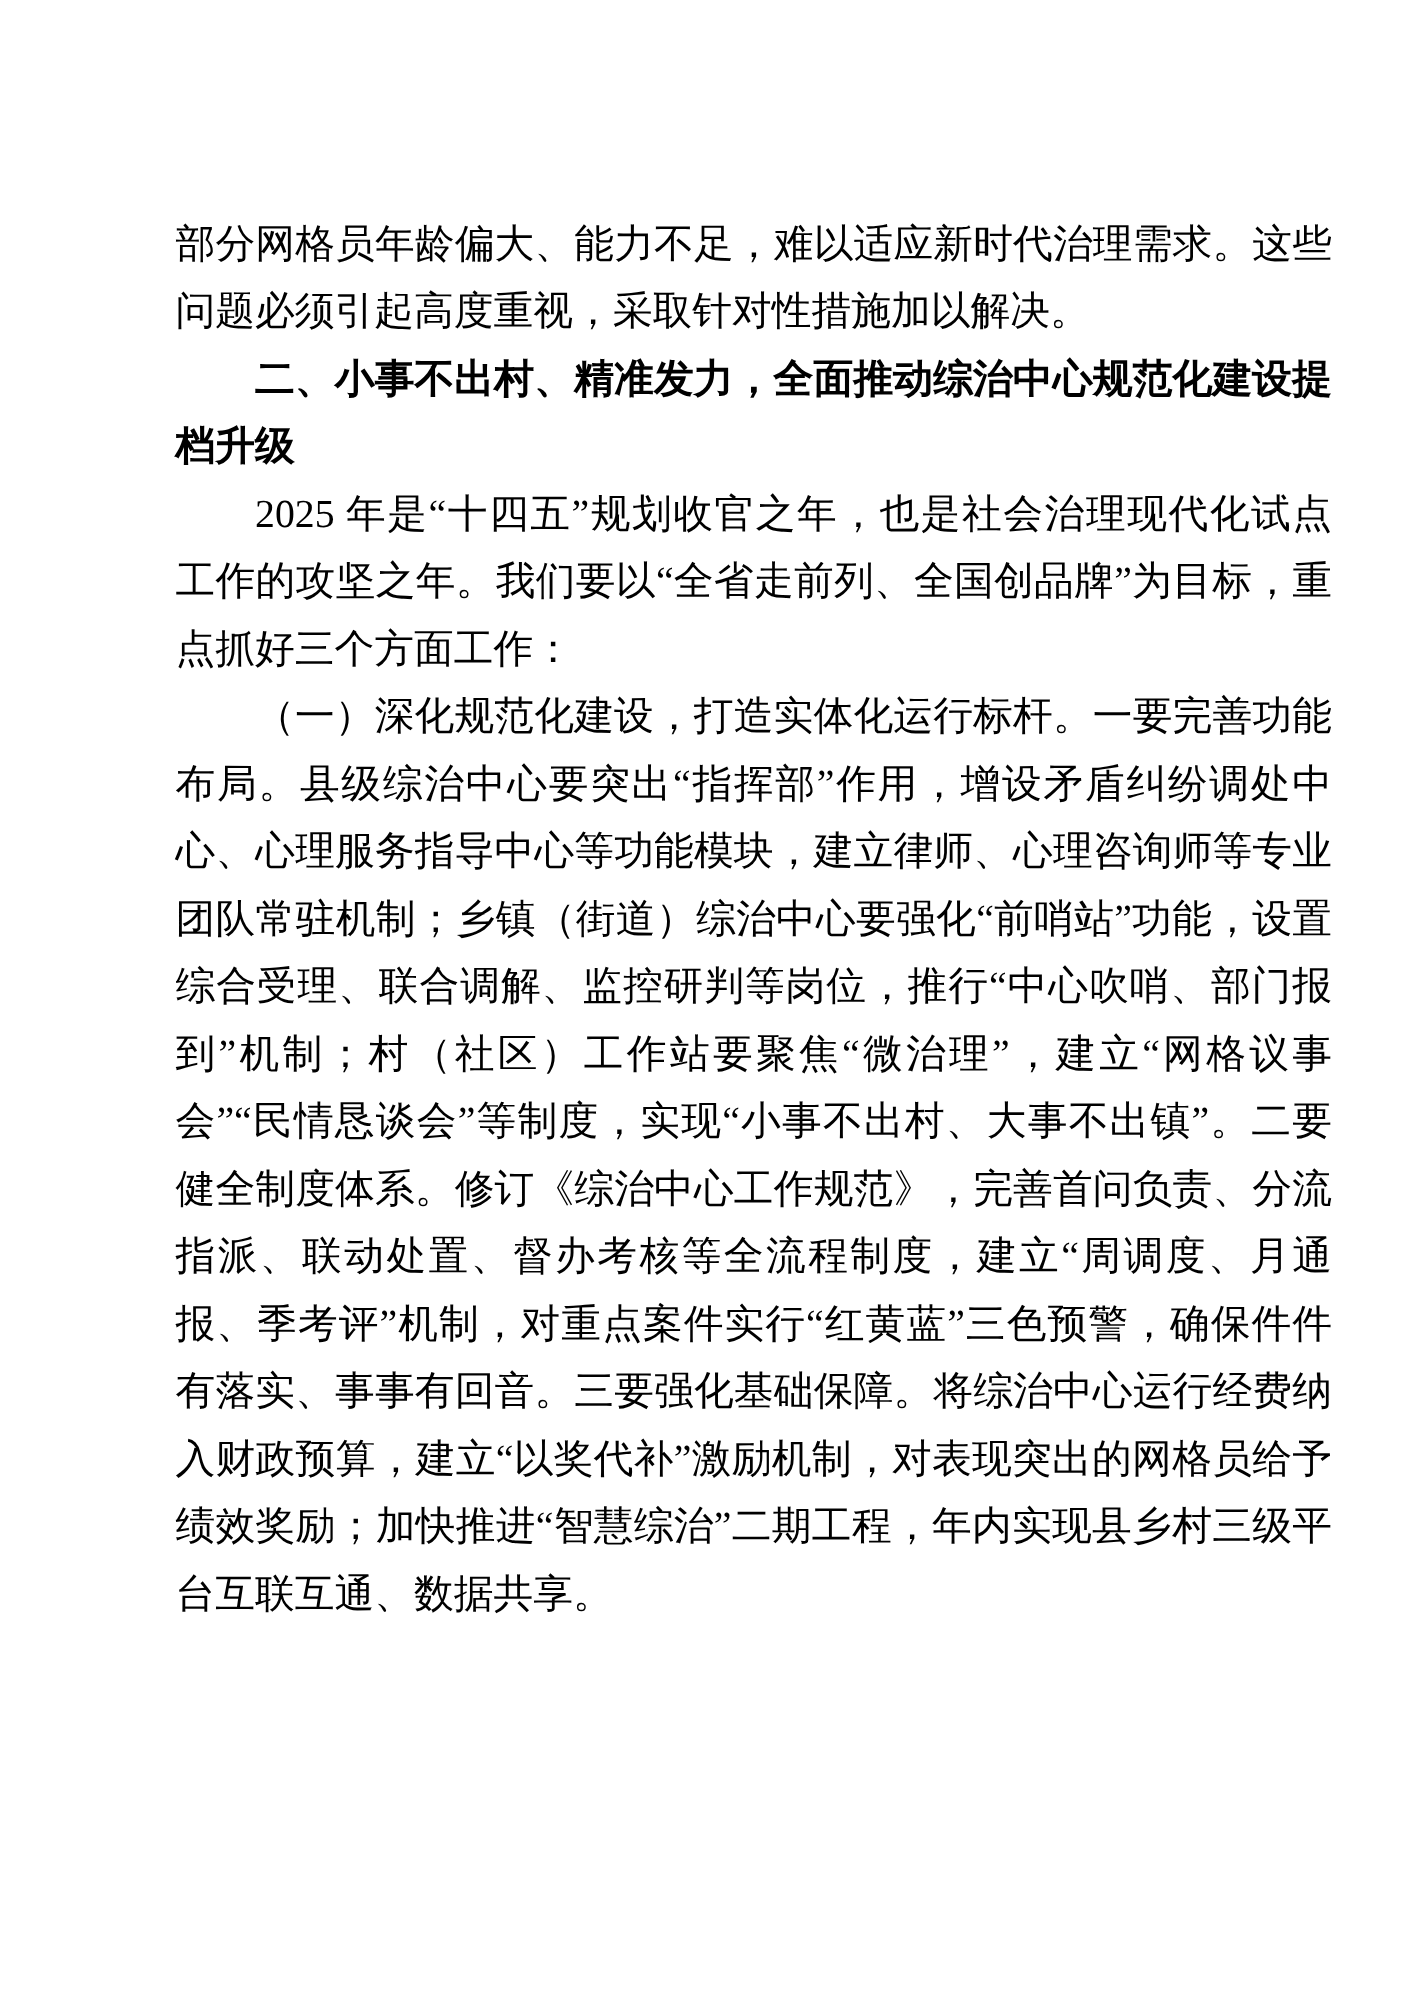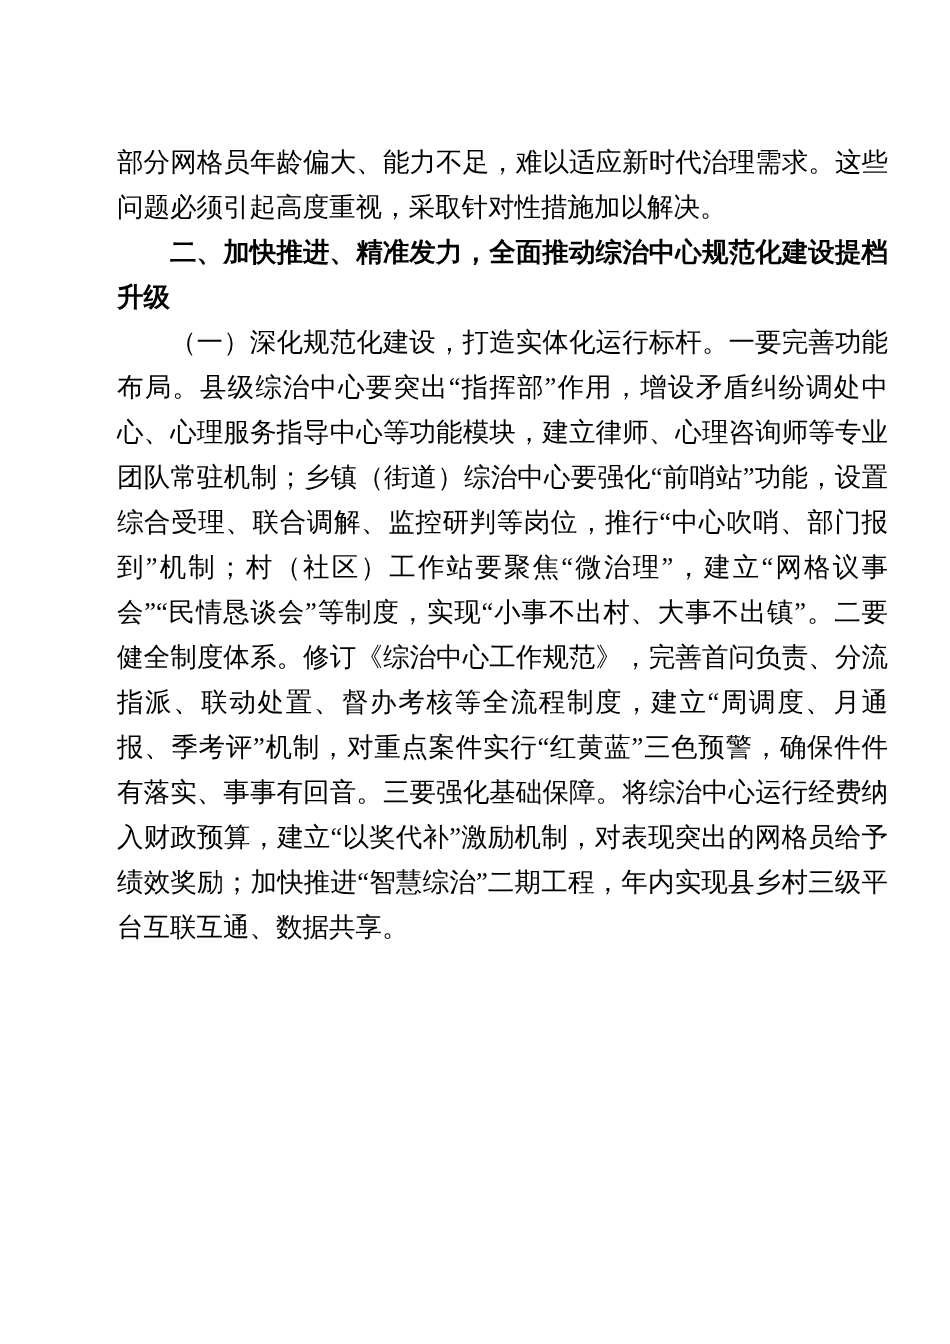--- a/index.html
+++ b/index.html
@@ -37,15 +37,16 @@
   }
   .para-body {
     font-weight: 400;
   }
 </style>
 </head>
 <body>
 
 <div class="doc-page" id="document-page">
     <p class="para-body">部分网格员年龄偏大、能力不足，难以适应新时代治理需求。这些问题必须引起高度重视，采取针对性措施加以解决。</p>
-    <p class="para-heading para-indent">二、加快推进、精准发力，全面推动综治中心规范化建设提档升级</p>
+    <p class="para-heading para-indent">二、小事不出村、精准发力，全面推动综治中心规范化建设提档升级</p>
+    <p class="para-body para-indent">2025 年是“十四五”规划收官之年，也是社会治理现代化试点工作的攻坚之年。我们要以“全省走前列、全国创品牌”为目标，重点抓好三个方面工作：</p>
     <p class="para-body para-indent">（一）深化规范化建设，打造实体化运行标杆。一要完善功能布局。县级综治中心要突出“指挥部”作用，增设矛盾纠纷调处中心、心理服务指导中心等功能模块，建立律师、心理咨询师等专业团队常驻机制；乡镇（街道）综治中心要强化“前哨站”功能，设置综合受理、联合调解、监控研判等岗位，推行“中心吹哨、部门报到”机制；村（社区）工作站要聚焦“微治理”，建立“网格议事会”“民情恳谈会”等制度，实现“小事不出村、大事不出镇”。二要健全制度体系。修订《综治中心工作规范》，完善首问负责、分流指派、联动处置、督办考核等全流程制度，建立“周调度、月通报、季考评”机制，对重点案件实行“红黄蓝”三色预警，确保件件有落实、事事有回音。三要强化基础保障。将综治中心运行经费纳入财政预算，建立“以奖代补”激励机制，对表现突出的网格员给予绩效奖励；加快推进“智慧综治”二期工程，年内实现县乡村三级平台互联互通、数据共享。</p>
   </div>
 
 </body></html>

